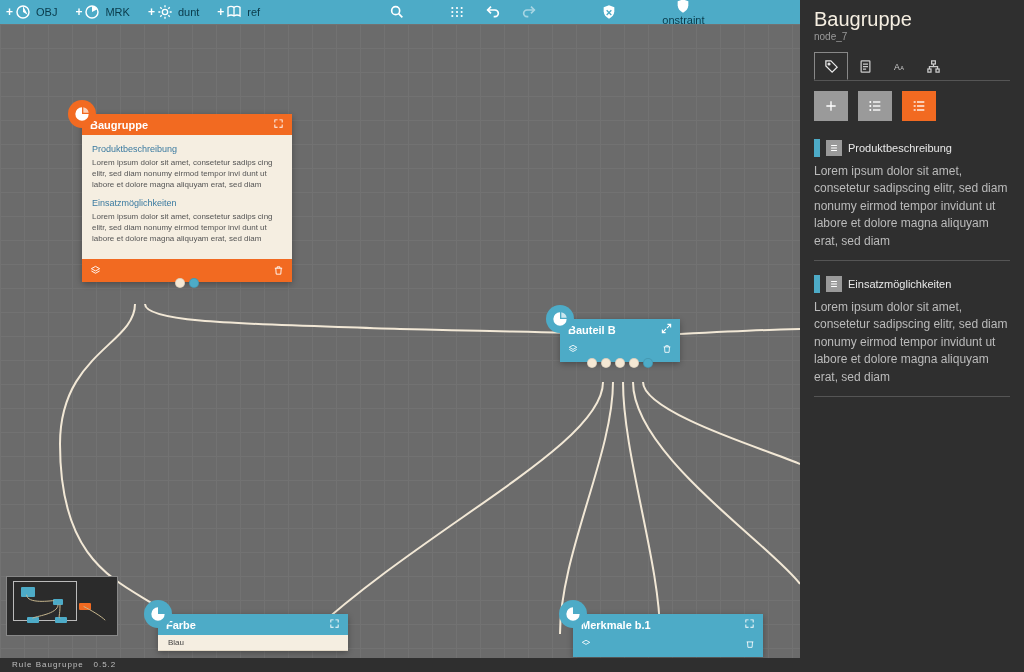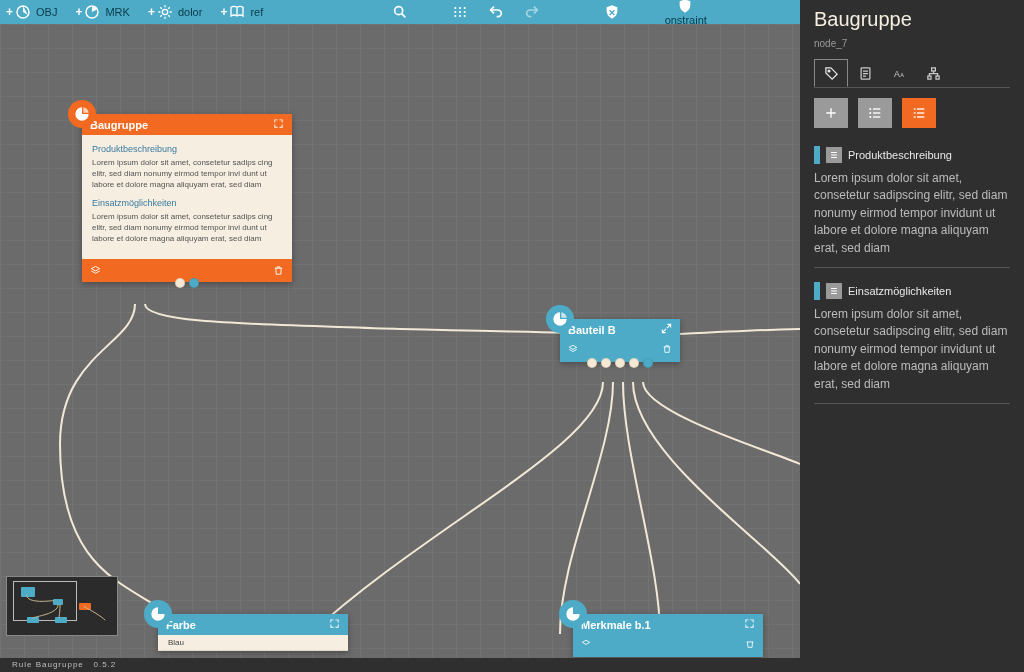--- a/index.html
+++ b/index.html
@@ -59,21 +59,21 @@
 .minimap .blip { position: absolute; background: #4dabc7; border-radius: 1px; }
 
 
 .footer { position: absolute; left: 0; right: 0; bottom: 0; height: 14px; background: #2f2f2f; color: #bfbfbf; font-size: 8px; letter-spacing: 1px; padding: 2px 12px; z-index: 5; }
 
 
 .panel { position: absolute; top: 0; right: 0; bottom: 0; width: 224px; background: #2f2f2f; color: #ddd; z-index: 20; padding: 8px 14px; }
 .panel-type { display: flex; align-items: center; gap: 8px; color: #bdbdbd; font-size: 13px; margin-bottom: 6px; }
 .panel-type svg { width: 18px; height: 18px; }
 .panel-title { color: #f5eee1; font-size: 20px; font-weight: 300; }
-.panel-sub { color: #9a9a9a; font-size: 10px; margin-bottom: 10px; margin-top: 7px; }
+.panel-sub { color: #9a9a9a; font-size: 10px; margin-bottom: 10px; }
 .panel-tabs { display: flex; gap: 0; border-bottom: 1px solid #555; margin-bottom: 10px; }
 .panel-tab { width: 34px; height: 28px; display: flex; align-items: center; justify-content: center; border: 1px solid transparent; color: #ccc; }
 .panel-tab.active { border: 1px solid #888; border-bottom-color: #2f2f2f; margin-bottom: -1px; background: #2f2f2f; }
 .panel-tab svg { width: 15px; height: 15px; }
 
 .panel-btnrow { display: flex; gap: 10px; margin-bottom: 18px; }
 .panel-btn { width: 34px; height: 30px; display: flex; align-items: center; justify-content: center; }
 .panel-btn.gray { background: #9a9a9a; }
 .panel-btn.orange { background: #f26a21; }
 .panel-btn svg { width: 16px; height: 16px; }
@@ -110,21 +110,21 @@
     <span class="tool-label">MRK</span>
   </div>
   <div class="tool-group">
     <span class="plus">+</span>
     <span class="tool-icon">
       <svg viewBox="0 0 24 24" fill="none" stroke="#fff" stroke-width="2">
           <circle cx="12" cy="12" r="4"></circle>
           <path d="M12 2v3M12 19v3M2 12h3M19 12h3M4.9 4.9l2.1 2.1M17 17l2.1 2.1M4.9 19.1L7 17M17 7l2.1-2.1"></path>
         </svg>
     </span>
-    <span class="tool-label">dolor</span>
+    <span class="tool-label">dunt</span>
   </div>
   <div class="tool-group">
     <span class="plus">+</span>
     <span class="tool-icon">
       <svg viewBox="0 0 24 24" fill="none" stroke="#fff" stroke-width="2">
           <path d="M3 5c3-2 6-2 9 0 3-2 6-2 9 0v13c-3-2-6-2-9 0-3-2-6-2-9 0z"></path>
           <path d="M12 5v13"></path>
         </svg>
     </span>
     <span class="tool-label">ref</span>

